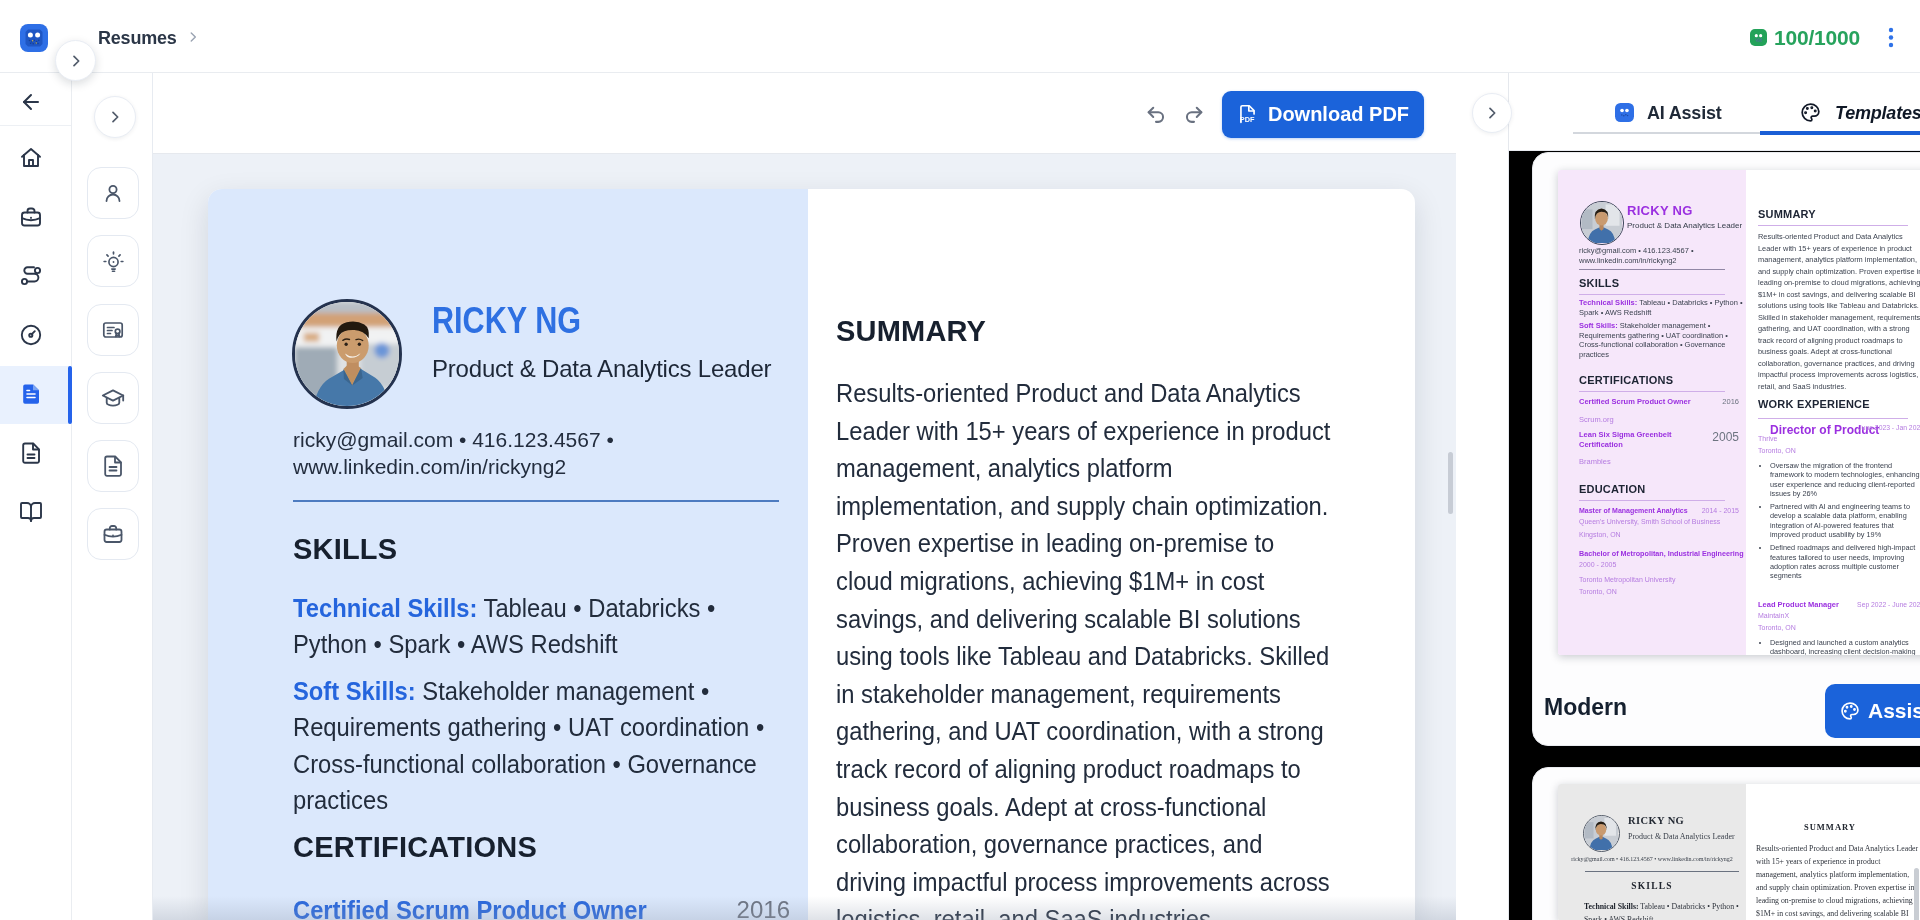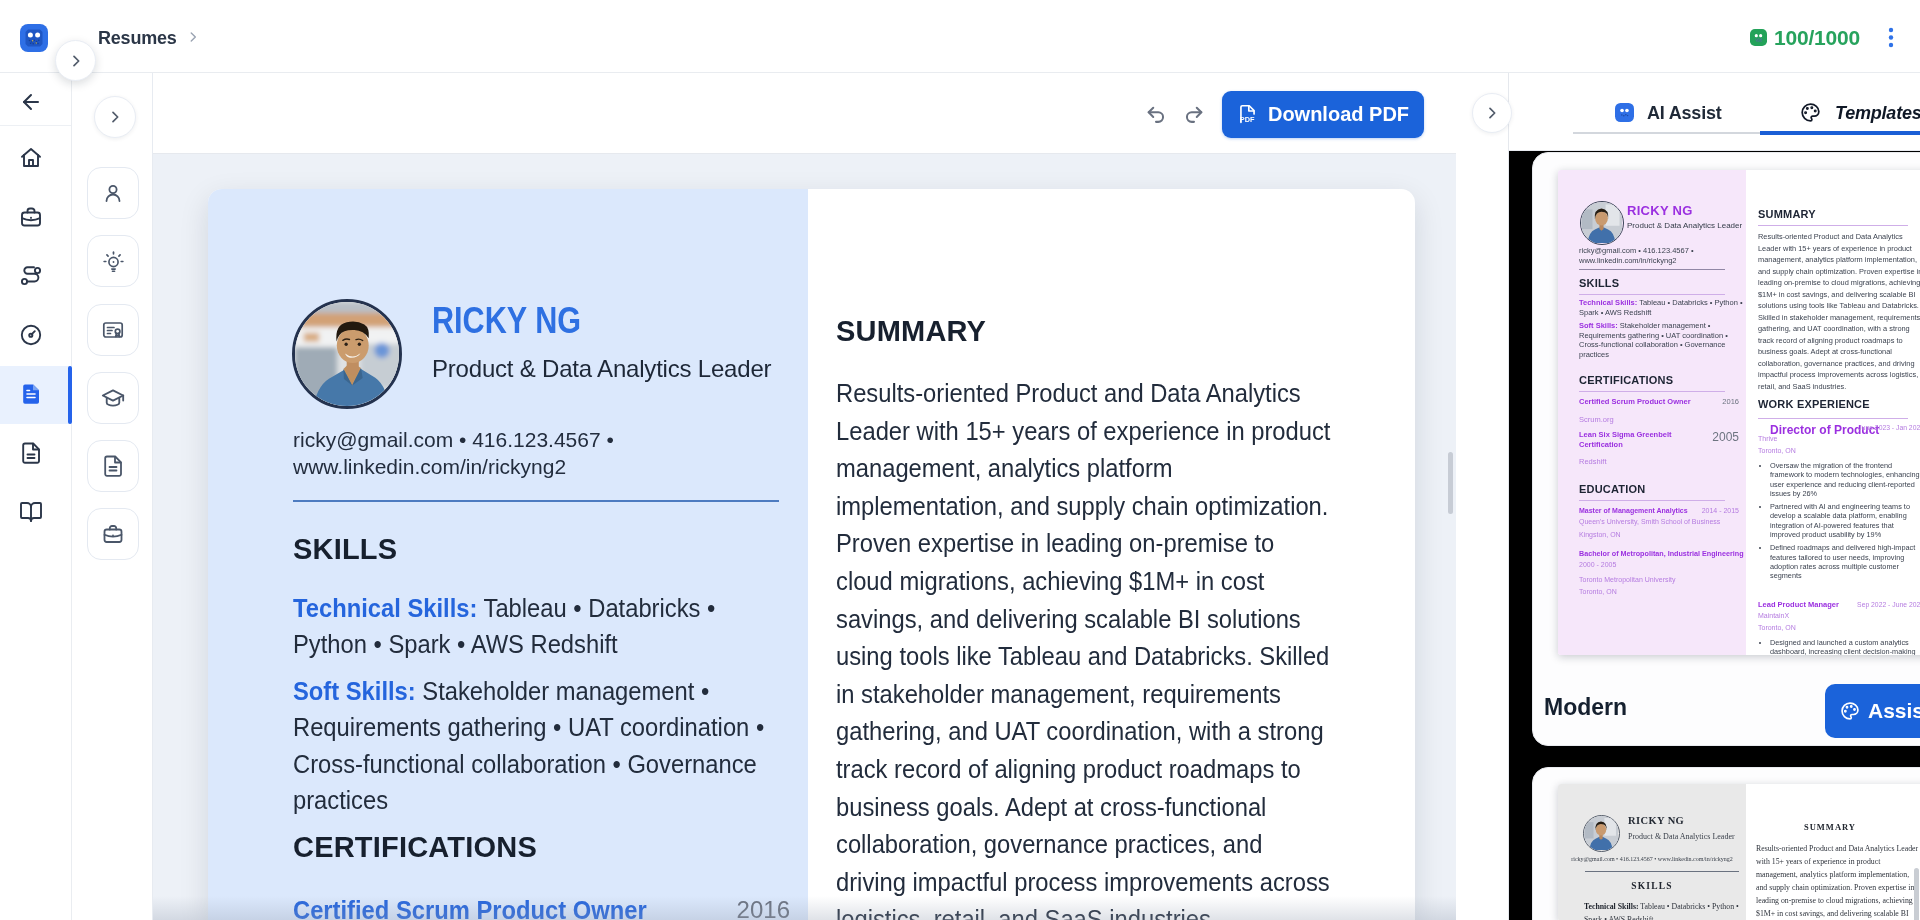--- a/index.html
+++ b/index.html
@@ -211,21 +211,21 @@
         <div class="ul abs" style="left:21px; top:124px; width:146px;"></div>
         <div class="abs mtiny" style="left:21px; top:128px; white-space:nowrap; line-height:10.4px;"><span class="purp">Technical Skills:</span> Tableau • Databricks • Python •<br>Spark • AWS Redshift</div>
         <div class="abs mtiny" style="left:21px; top:151px; white-space:nowrap; line-height:9.7px;"><span class="purp">Soft Skills:</span> Stakeholder management •<br>Requirements gathering • UAT coordination •<br>Cross-functional collaboration • Governance<br>practices</div>
         <div class="abs mhead" style="left:21px; top:204px;">CERTIFICATIONS</div>
         <div class="ul abs" style="left:21px; top:221px; width:146px;"></div>
         <div class="abs purp" style="left:21px; top:227px; font-size:7.5px;">Certified Scrum Product Owner</div>
         <div class="abs" style="left:153px; top:227px; width:28px; font-size:7.5px; color:#6d7480; text-align:right;">2016</div>
         <div class="abs purpl" style="left:21px; top:245px; font-size:7.5px;">Scrum.org</div>
         <div class="abs purp" style="left:21px; top:260px; font-size:7.5px; line-height:10px;">Lean Six Sigma Greenbelt<br>Certification</div>
         <div class="abs" style="left:153px; top:260px; width:28px; font-size:12px; color:#6d7480; text-align:right;">2005</div>
-        <div class="abs purpl" style="left:21px; top:287px; font-size:7.5px;">Redshift</div>
+        <div class="abs purpl" style="left:21px; top:287px; font-size:7.5px;">Brambles</div>
         <div class="abs mhead" style="left:21px; top:313px;">EDUCATION</div>
         <div class="ul abs" style="left:21px; top:330px; width:146px;"></div>
         <div class="abs purp" style="left:21px; top:337px; font-size:7px;">Master of Management Analytics</div>
         <div class="abs purpl" style="left:136px; top:337px; width:45px; font-size:7px; text-align:right;">2014 - 2015</div>
         <div class="abs purpl" style="left:21px; top:348px; font-size:7px;">Queen's University, Smith School of Business</div>
         <div class="abs purpl" style="left:21px; top:361px; font-size:7px;">Kingston, ON</div>
         <div class="abs purp" style="left:21px; top:379px; font-size:7.2px; white-space:nowrap;">Bachelor of Metropolitan, Industrial Engineering</div>
         <div class="abs purpl" style="left:21px; top:391px; font-size:7px;">2000 - 2005</div>
         <div class="abs purpl" style="left:21px; top:406px; font-size:7px;">Toronto Metropolitan University</div>
         <div class="abs purpl" style="left:21px; top:418px; font-size:7px;">Toronto, ON</div>

